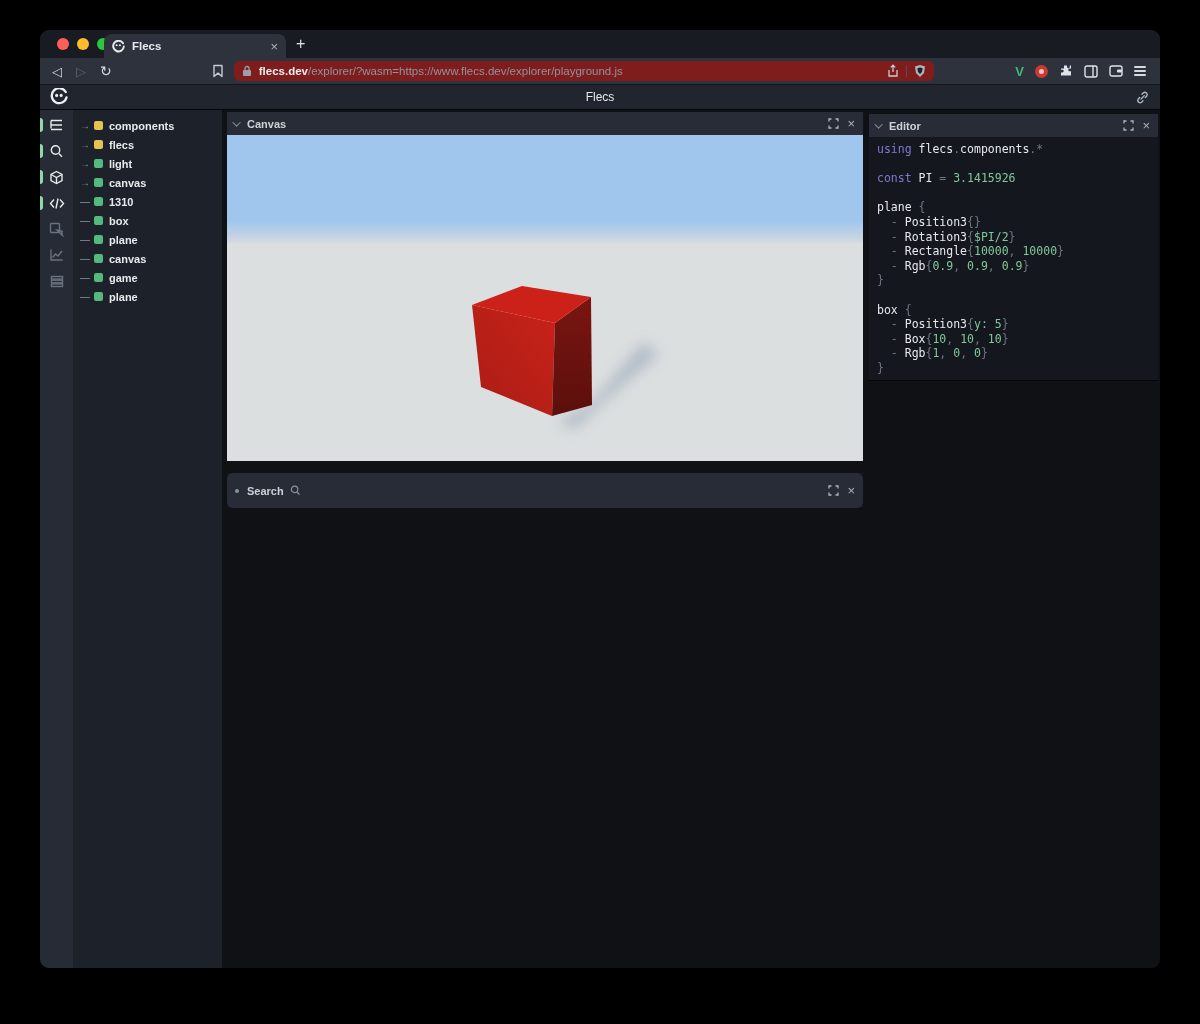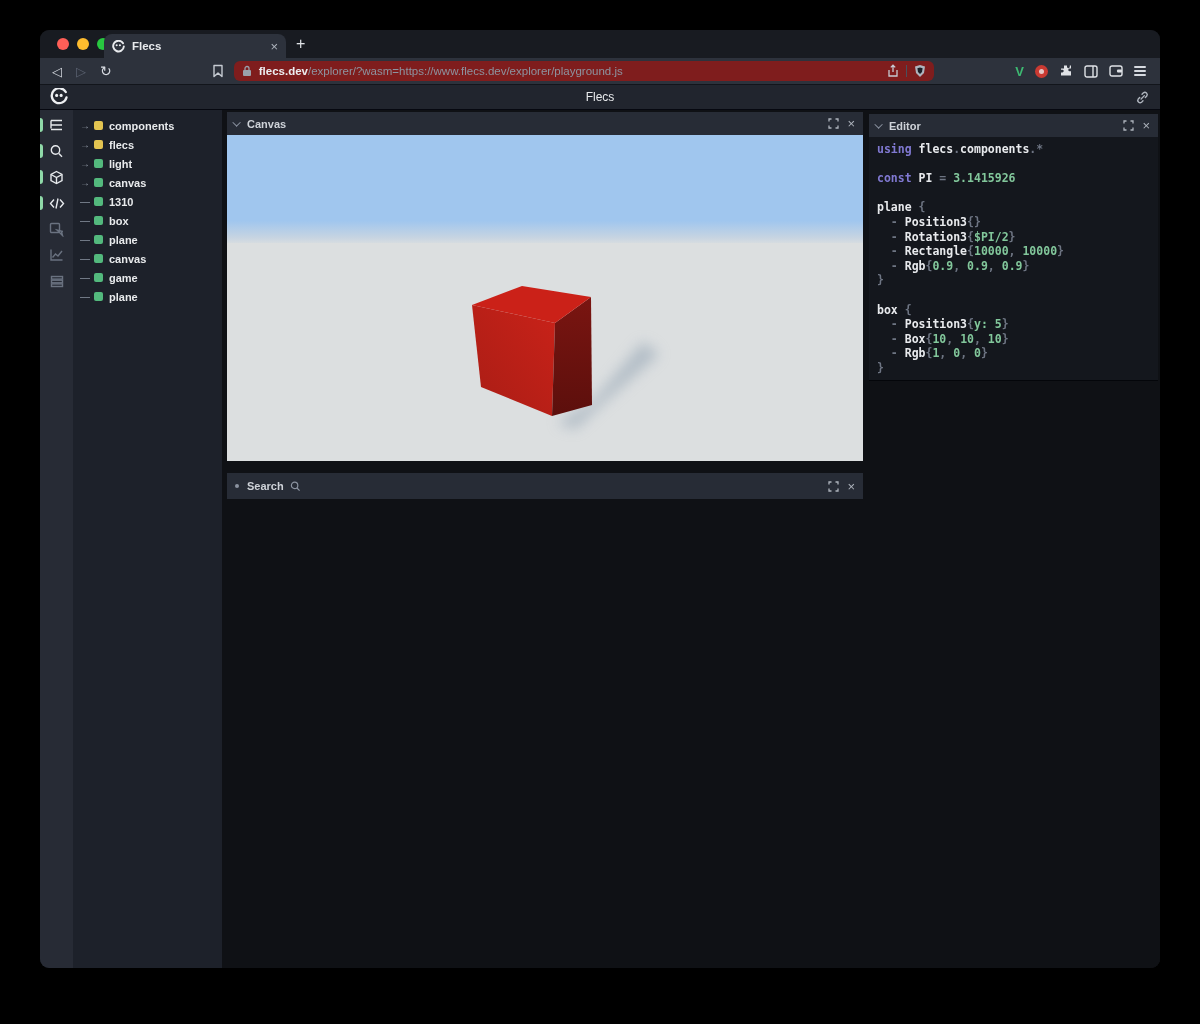--- a/index.html
+++ b/index.html
@@ -78,25 +78,25 @@
   .chev { width:6px; height:6px; border-left:1.5px solid #8b93a0; border-bottom:1.5px solid #8b93a0;
           transform:rotate(-45deg) translateY(-2px); }
   .dot { width:4px; height:4px; border-radius:50%; background:#8b93a0; margin-right:2px; }
   .pctrl { display:flex; align-items:center; gap:8px; }
   .pclose { color:#aeb4bd; font-size:13px; line-height:1; }
 
   .canvas-panel { left:5px; top:2px; width:636px; }
   .scene { display:block; width:636px; height:326px; }
 
   .search-panel { left:5px; top:363px; width:636px; }
-  .search-panel .panel-header { height:26px; }
+  .search-panel .panel-header { height:35px;border-radius:6px; }
 
   .editor-panel { left:647px; top:4px; width:289px; border-bottom:1px solid #04060a; }
   .code { background:#14171d; height:243px; padding:5px 8px; white-space:pre;
-          font-family:"DejaVu Sans Mono", monospace; font-size:11.5px; font-weight:700;
+          font-family:"DejaVu Sans Mono", monospace; font-size:11.5px; font-weight:400;
           line-height:14.6px; color:#e8eaed; }
   .code-line { height:14.6px; }
   .tok-kw { color:#8079d2; }
   .tok-id { color:#e8eaed; }
   .tok-p  { color:#6e7583; }
   .tok-num{ color:#82c79b; }
 
   svg.ic { display:block; }
 </style>
 </head>

